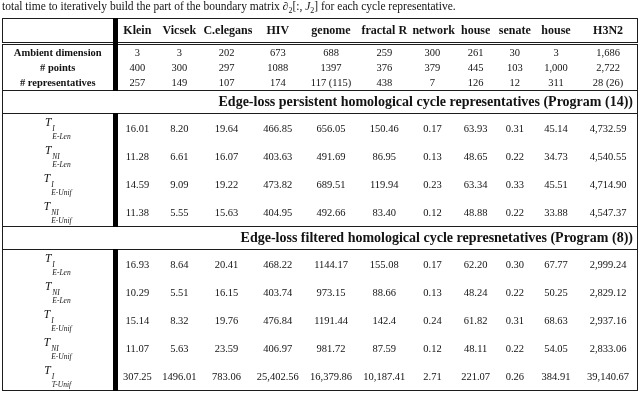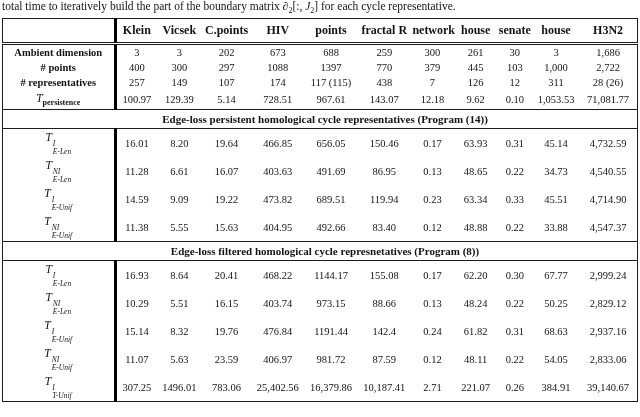--- a/index.html
+++ b/index.html
@@ -32,40 +32,40 @@
     padding: 2px 2px;
     overflow: hidden;
   }
   thead th {
     font-size: 12px;
     font-weight: bold;
     border-bottom: 3px double #1c1c1c;
     padding: 4px 2px;
   }
   .label-cell {
-    border-right: 3px solid #000000;
+    border-right: 5px solid #000000;
     padding: 2px 3px;
   }
   .lbl-bold { font-weight: bold; }
   .lbl-base { font-style: italic; font-size: 11.5px; }
   .supsub {
     display: inline-flex;
     flex-direction: column;
     align-items: flex-start;
     vertical-align: -5px;
     margin-left: 1px;
     font-size: 7.5px;
     line-height: 7.5px;
   }
   .ss-sup, .ss-sub { font-style: italic; }
   sub.lbl-sub { font-size: 8px; }
   .section-cell {
-    text-align: center;
+    text-align: right;
     font-weight: bold;
-    font-size: 11px;
+    font-size: 14px;
     padding: 3px 4px 3px 14px;
     border-top: 1px solid #1c1c1c;
     border-bottom: 1px solid #1c1c1c;
   }
   
   col.c-label { width: 112px; }
   col.c0 { width: 42px; }  col.c1 { width: 44px; }  col.c2 { width: 50px; }
   col.c3 { width: 52px; }  col.c4 { width: 54px; }  col.c5 { width: 52px; }
   col.c6 { width: 44px; }  col.c7 { width: 42px; }  col.c8 { width: 36px; }
   col.c9 { width: 46px; }  col.c10 { width: 58px; }
@@ -88,23 +88,23 @@
       <col class="c7">
       <col class="c8">
     <col class="c9">
       <col class="c10">
   </colgroup>
   <thead>
     <tr>
         <th class="label-cell"></th>
         <th>Klein</th>
         <th>Vicsek</th>
-        <th>C.points</th>
+        <th>C.elegans</th>
         <th>HIV</th>
-        <th>points</th>
+        <th>genome</th>
         <th>fractal R</th>
         <th>network</th>
         <th>house</th>
         <th>senate</th>
         <th>house</th>
         <th>H3N2</th>
       </tr>
   </thead>
   <tbody>
       <tr>
@@ -121,21 +121,21 @@
         <td>3</td>
         <td>1,686</td>
       </tr>
       <tr>
         <td class="label-cell"><span class="lbl-bold"># points</span></td>
         <td>400</td>
         <td>300</td>
         <td>297</td>
         <td>1088</td>
         <td>1397</td>
-        <td>770</td>
+        <td>376</td>
         <td>379</td>
         <td>445</td>
         <td>103</td>
         <td>1,000</td>
         <td>2,722</td>
       </tr>
       <tr>
         <td class="label-cell"><span class="lbl-bold"># representatives</span></td>
         <td>257</td>
         <td>149</td>
@@ -143,34 +143,20 @@
         <td>174</td>
         <td>117 (115)</td>
         <td>438</td>
         <td>7</td>
         <td>126</td>
         <td>12</td>
         <td>311</td>
         <td>28 (26)</td>
       </tr>
       <tr>
-        <td class="label-cell"><span class="lbl-base">T</span><sub class="lbl-sub lbl-bold">persistence</sub></td>
-        <td>100.97</td>
-        <td>129.39</td>
-        <td>5.14</td>
-        <td>728.51</td>
-        <td>967.61</td>
-        <td>143.07</td>
-        <td>12.18</td>
-        <td>9.62</td>
-        <td>0.10</td>
-        <td>1,053.53</td>
-        <td>71,081.77</td>
-      </tr>
-      <tr>
         <td class="section-cell" colspan="12">Edge-loss persistent homological cycle representatives (Program (14))</td>
       </tr>
       <tr>
         <td class="label-cell"><span class="lbl-base">T</span><span class="supsub">
             <span class="ss-sup">I</span>
             <span class="ss-sub">E-Len</span>
           </span></td>
         <td>16.01</td>
         <td>8.20</td>
         <td>19.64</td>

